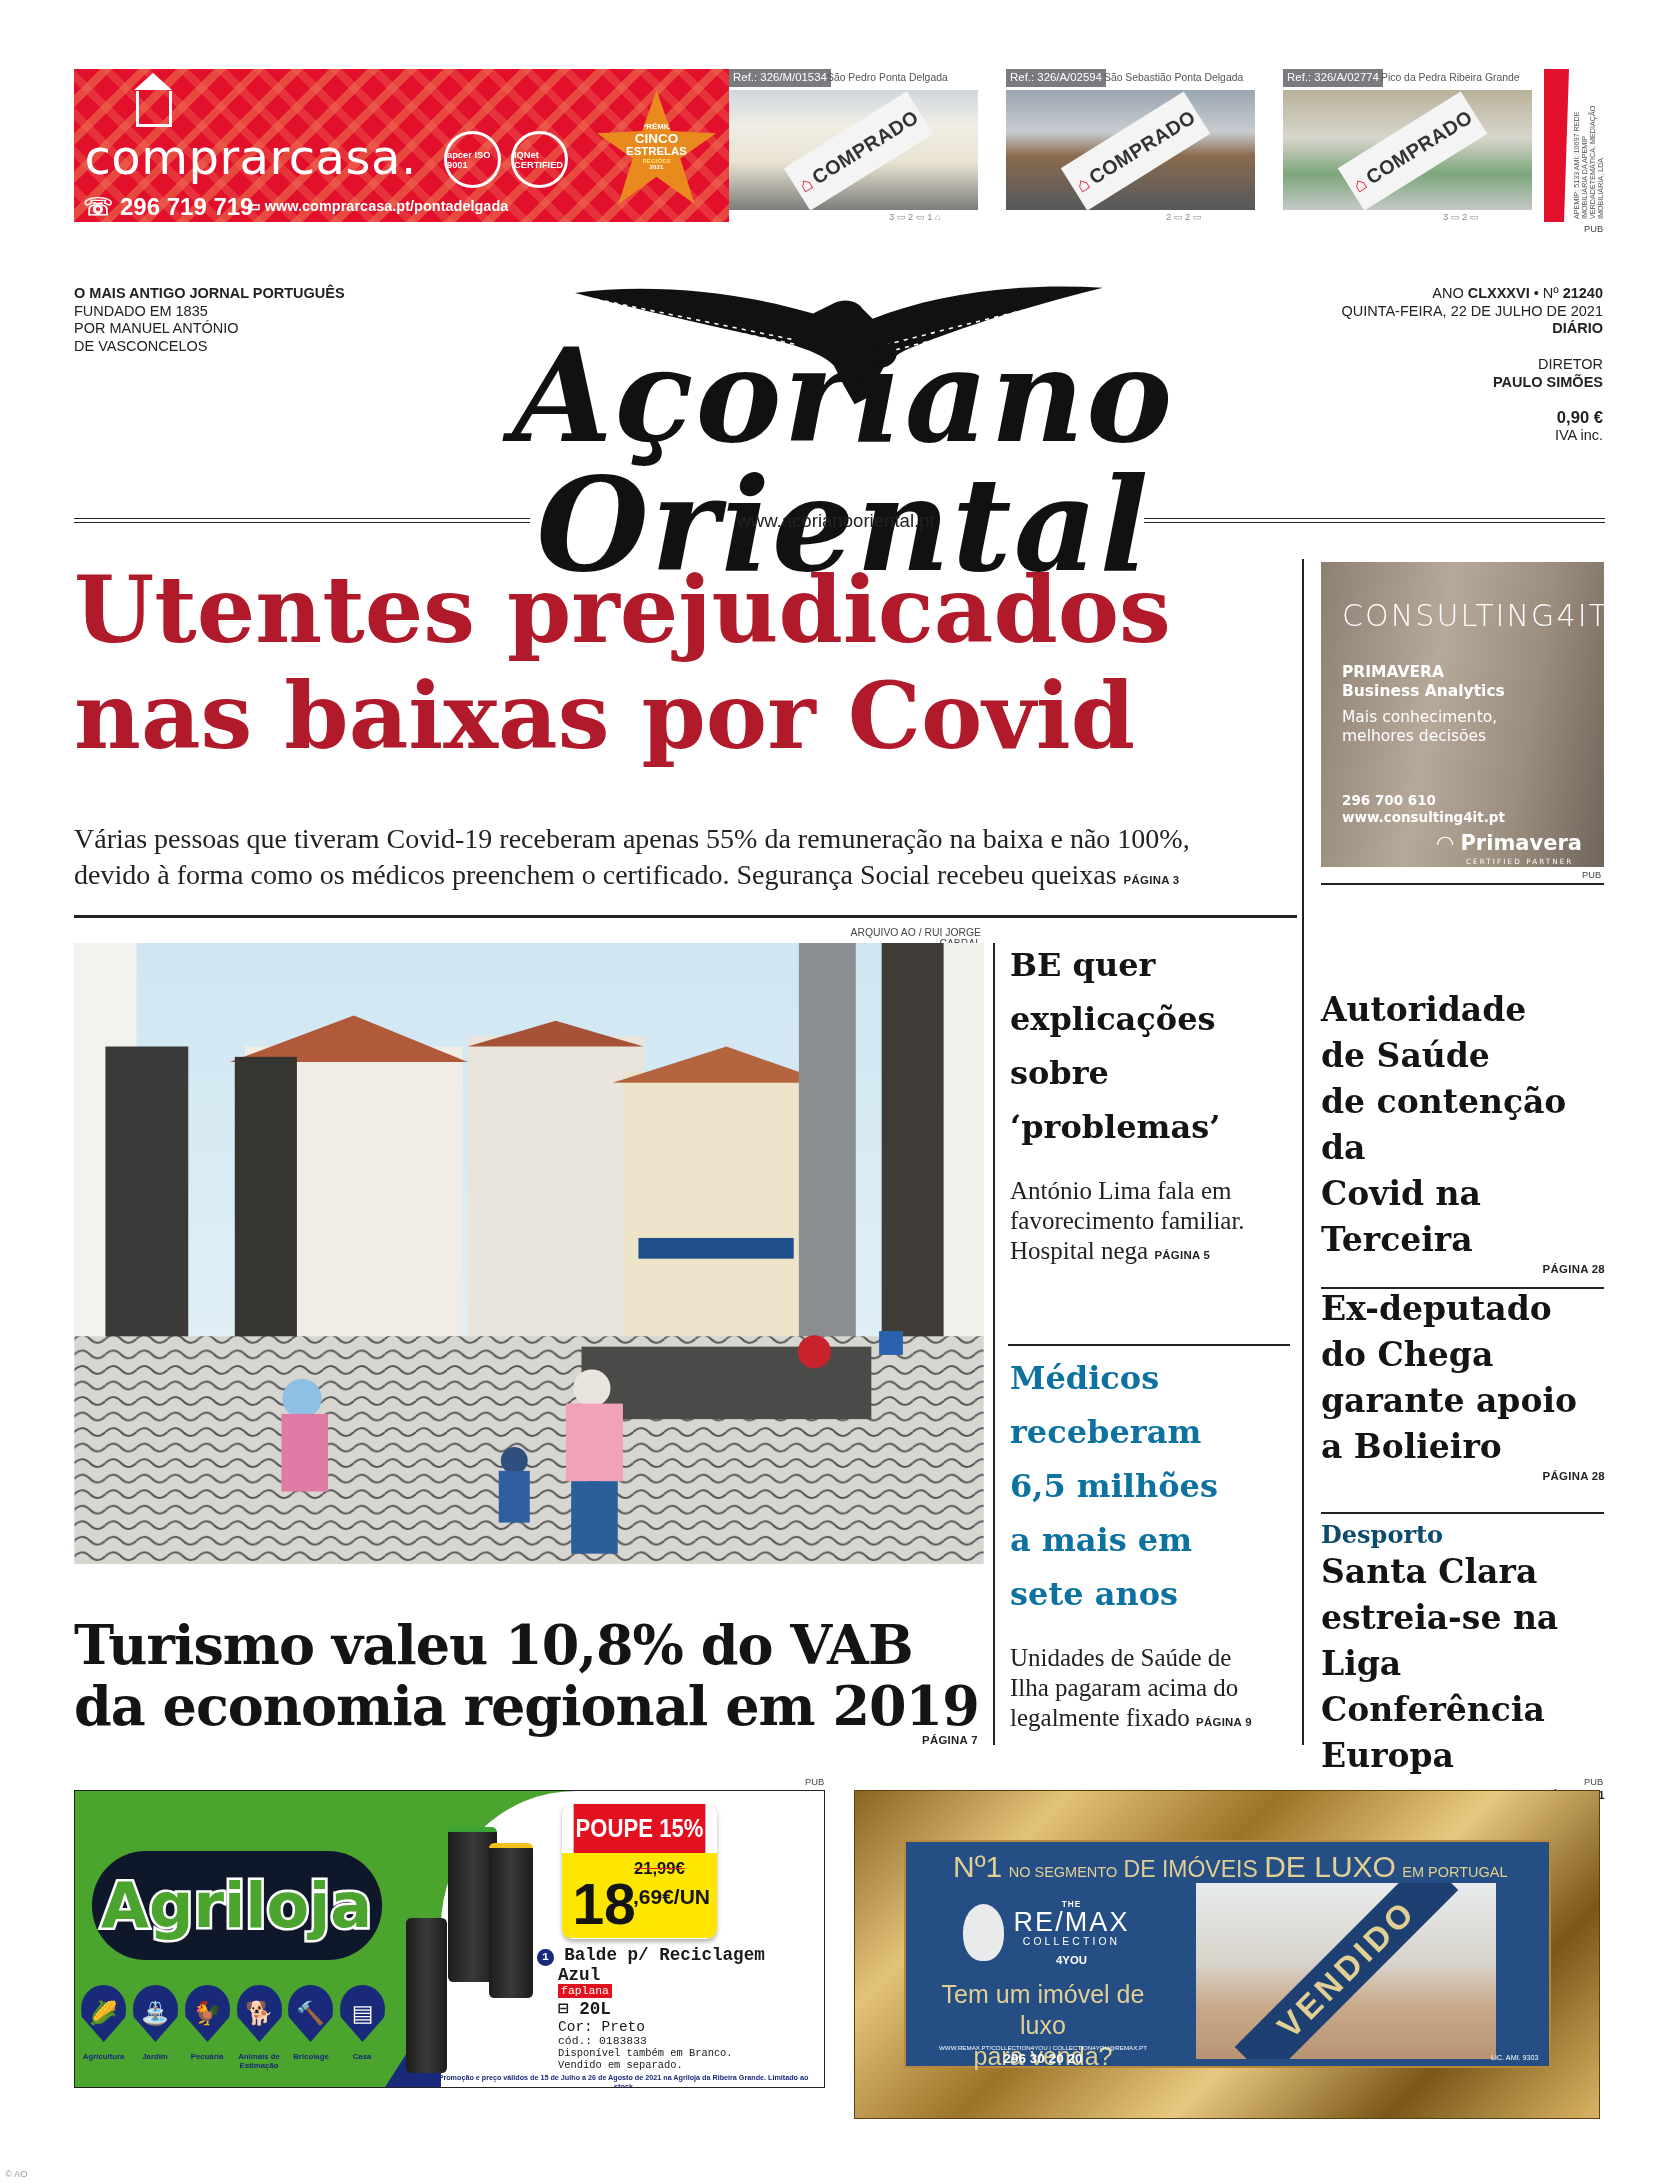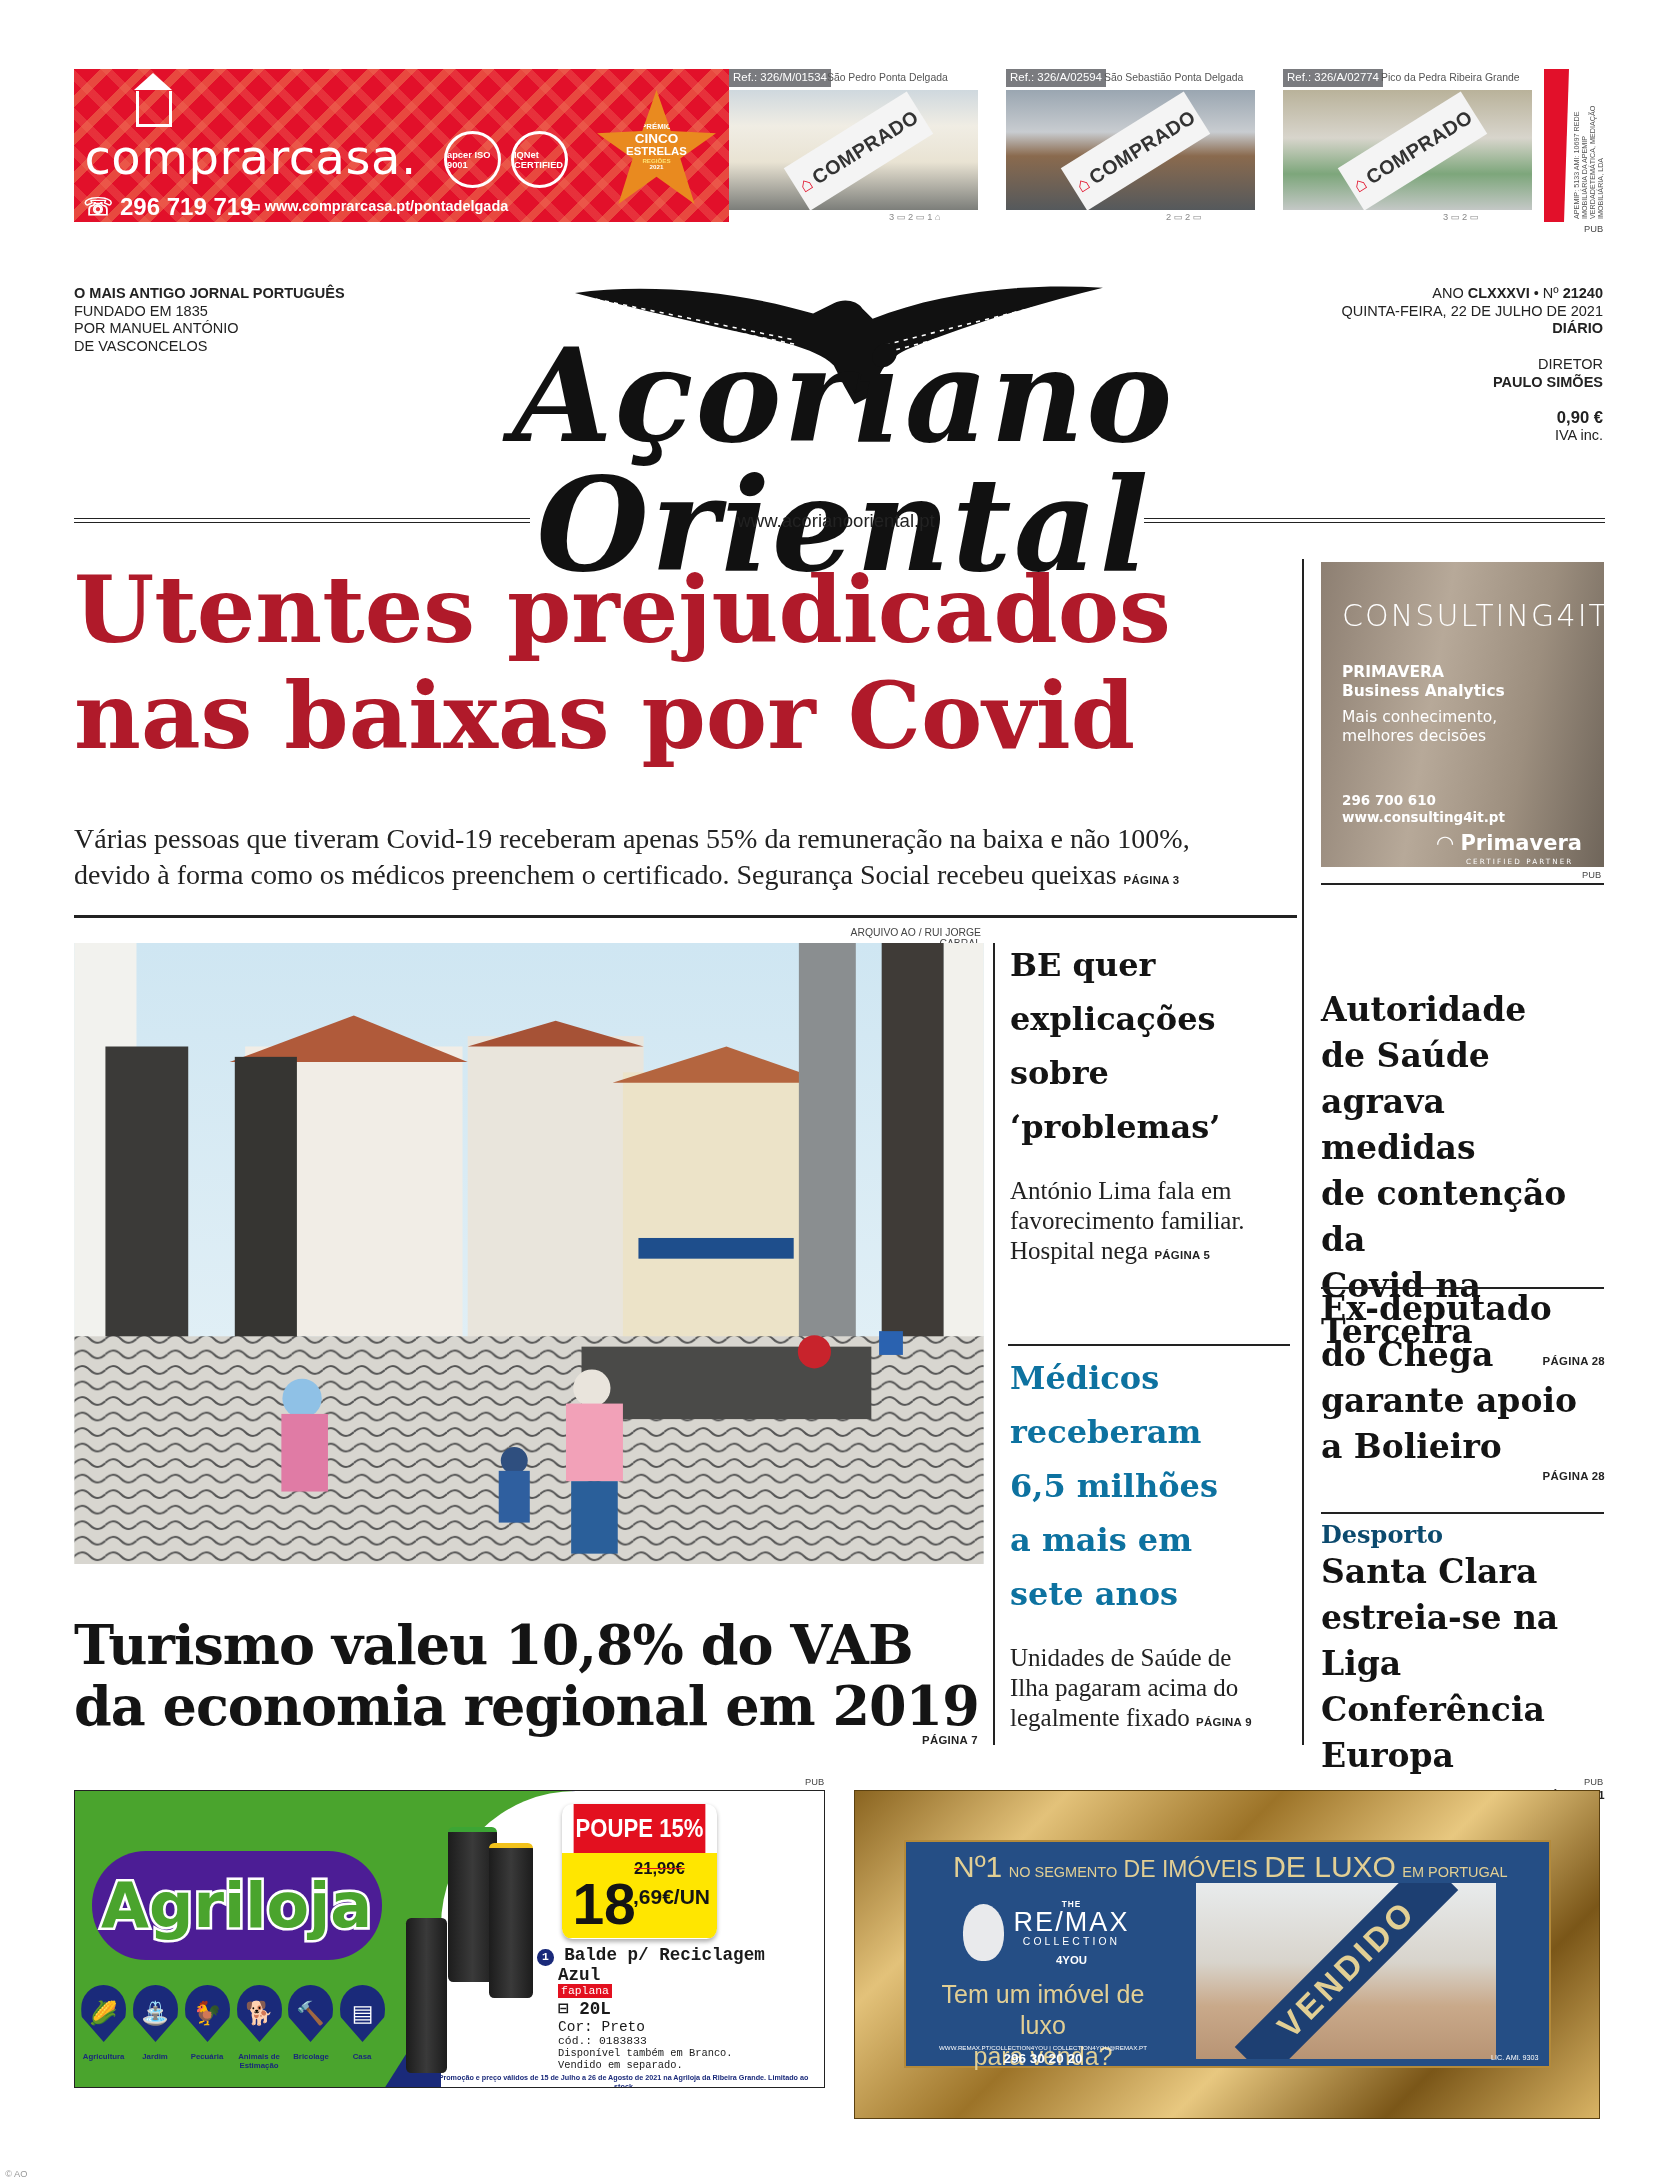--- a/index.html
+++ b/index.html
@@ -51,21 +51,21 @@
 
 .side-head{font-family:"DejaVu Serif",serif;font-weight:700;font-size:33px;line-height:46px;color:#141414}
 .sect{font-family:"DejaVu Serif",serif;font-weight:700;font-size:24px;color:#0c4a6e}
 
 .c4it{left:1321px;top:562px;width:283px;height:305px;background:linear-gradient(100deg,#8d7f72 0%,#b7a999 40%,#9c8e7e 70%,#6f655a 100%);overflow:hidden;color:#fff}
 .c4it .t{position:absolute;left:21px;font-family:"DejaVu Sans",sans-serif}
 
 .agri{left:74px;top:1790px;width:751px;height:298px;background:#4aa42d;border:1.6px solid #222;overflow:hidden}
 .agri .white{position:absolute;right:0;top:0;width:383px;height:298px;background:#fff;border-radius:135px 0 0 0}
 .agri .blueband{position:absolute;right:171px;top:0;width:269px;height:298px;background:#1a2a7a;border-radius:0 0 0 0;clip-path:polygon(70% 0,100% 0,30% 100%,0 100%)}
-.agri-logo{left:16.6px;top:60px;width:290px;height:109px;background:#4c1d95;border-radius:54px;display:flex;align-items:center;justify-content:center;font-family:"DejaVu Sans",sans-serif;font-weight:700;font-size:62px;color:#4aa42d;-webkit-text-stroke:5.2px #fff;paint-order:stroke fill}
+.agri-logo{left:16.6px;top:60px;width:290px;height:109px;background:#0f172a;border-radius:54px;display:flex;align-items:center;justify-content:center;font-family:"DejaVu Sans",sans-serif;font-weight:700;font-size:62px;color:#4aa42d;-webkit-text-stroke:5.2px #fff;paint-order:stroke fill}
 .pin{width:45px;height:57px;background:#1a2a7a;border-radius:50% 50% 50% 50%/42% 42% 58% 58%;clip-path:polygon(0 0,100% 0,100% 55%,50% 100%,0 55%);display:flex;align-items:center;justify-content:center;color:#fff;font-size:23px}
 .pin-label{font-size:7.8px;color:#1a2a7a;font-weight:700;text-align:center;width:52px}
 .bin{background:linear-gradient(90deg,#1c1c1c,#3a3a3a 50%,#1c1c1c);border-radius:5.2px}
 .price-box{left:562px;top:1804px;width:155px;height:135px;border-radius:10.4px;overflow:hidden;box-shadow:0 2.1px 4.1px rgba(0,0,0,.3)}
 .price-red{height:49px;background:#e3101f;color:#fff;font-weight:700;font-size:26px;display:flex;align-items:center;justify-content:center;font-family:"Liberation Sans",sans-serif;transform:scaleX(.85)}
 .price-yel{height:85px;background:#ffe600;position:relative}
 .agri-prod{left:537px;top:1946px;width:243px;color:#1a1a1a;font-family:Liberation Mono, monospace}
 
 .remax{left:854px;top:1790px;width:746px;height:329px;background:linear-gradient(135deg,#8a6420,#e3c27a 20%,#9c7328 40%,#e8c880 60%,#7a5618 80%,#d9b465);border:1.6px solid #5a4010}
 .remax-in{left:49px;top:49px;width:647px;height:228px;background:#254e85;border:2.1px solid #b48a3a}
@@ -259,21 +259,20 @@
   <div class="t" style="left:116px;top:269px;font-size:21px;font-weight:700"><span>◠ </span><span>Primavera</span></div>
   <div class="t" style="left:145px;top:295px;font-size:7.2px;letter-spacing:2.1px">CERTIFIED PARTNER</div>
 </div>
 <div class="abs pub" style="left:1582px;top:870px">PUB</div>
 <div class="abs rule" style="left:1321px;top:883px;width:283px;height:2.1px"></div>
 
 <div class="abs" style="left:1321px;top:987px;width:284px">
   <div class="side-head">
     <div>Autoridade</div>
     <div>de Saúde</div>
-    <div>agrava medidas</div>
     <div>de contenção da</div>
     <div>Covid na Terceira</div>
   </div>
   <div class="pg" style="text-align:right">PÁGINA 28</div>
 </div>
 <div class="abs rule" style="left:1321px;top:1287px;width:283px;height:2.1px"></div>
 
 <div class="abs" style="left:1321px;top:1286px;width:284px">
   <div class="side-head">
     <div>Ex-deputado</div>

